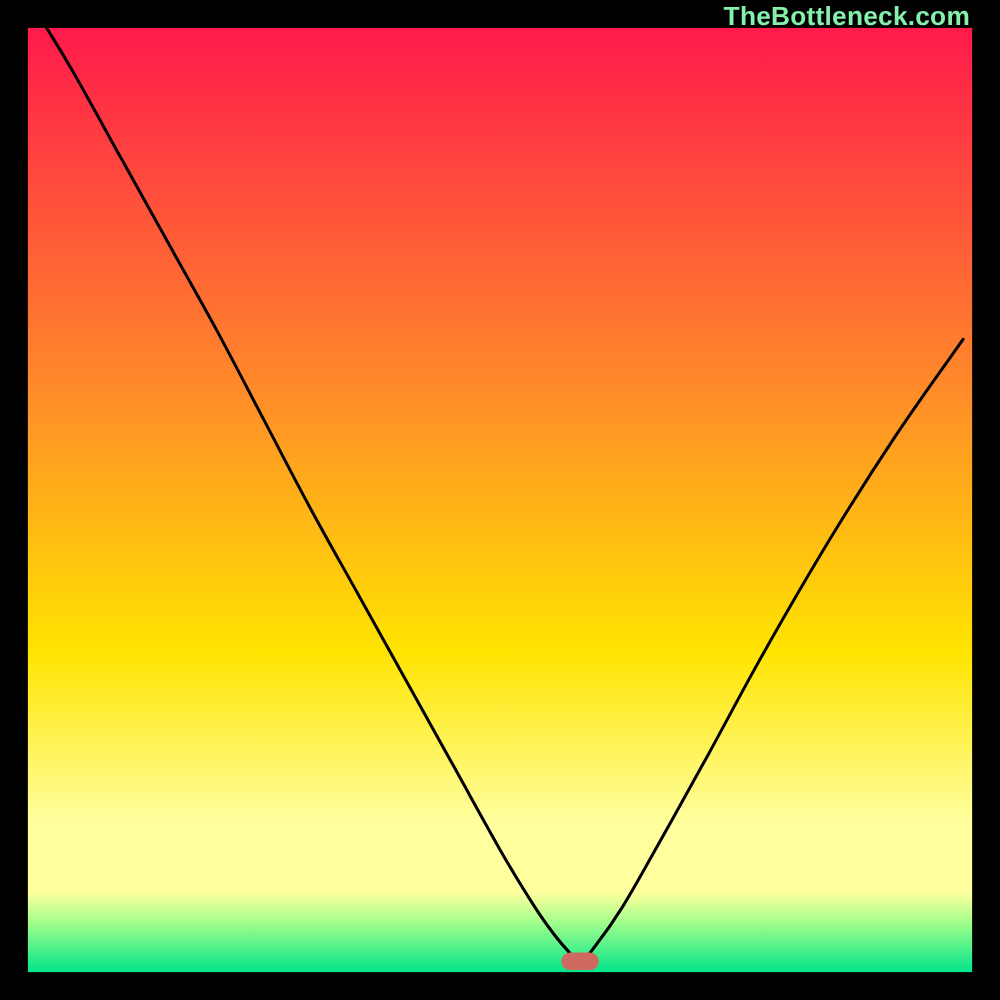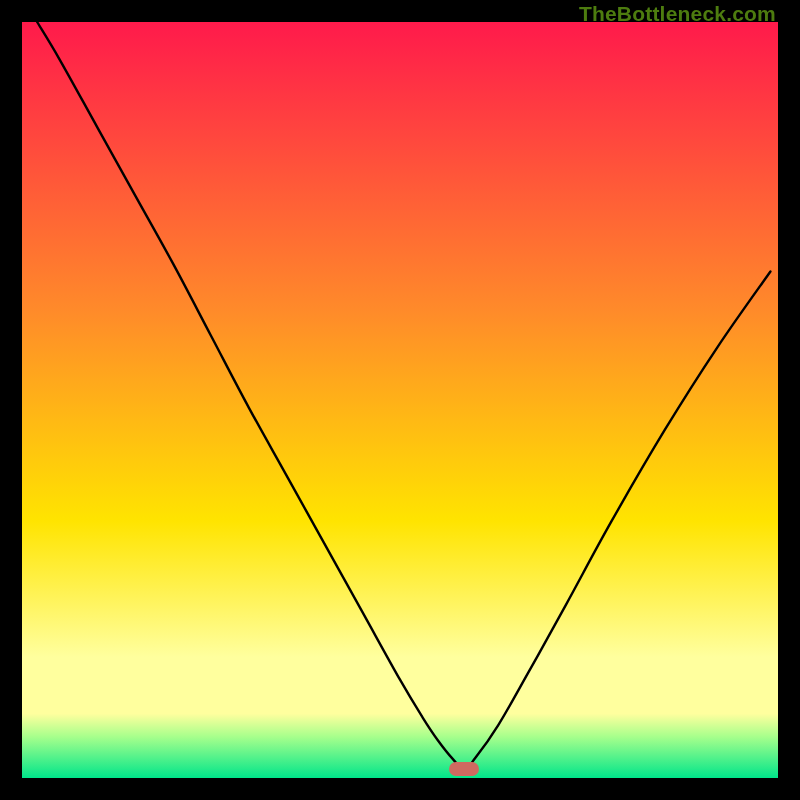--- a/index.html
+++ b/index.html
@@ -34,21 +34,21 @@
     border-radius: 7px;
     transform: translate(-50%, -50%);
   }
   .watermark {
     position: absolute;
     top: 2px;
     right: 24px;
     font-family: Arial, Helvetica, sans-serif;
     font-size: 21px;
     font-weight: bold;
-    color: #4d7c0f;
+    color: #86efac;
     letter-spacing: 0.2px;
   }
 </style>
 </head>
 <body>
 
 <div class="frame" style="background: rgb(0, 0, 0);">
 
   <div class="plot-area">
 

